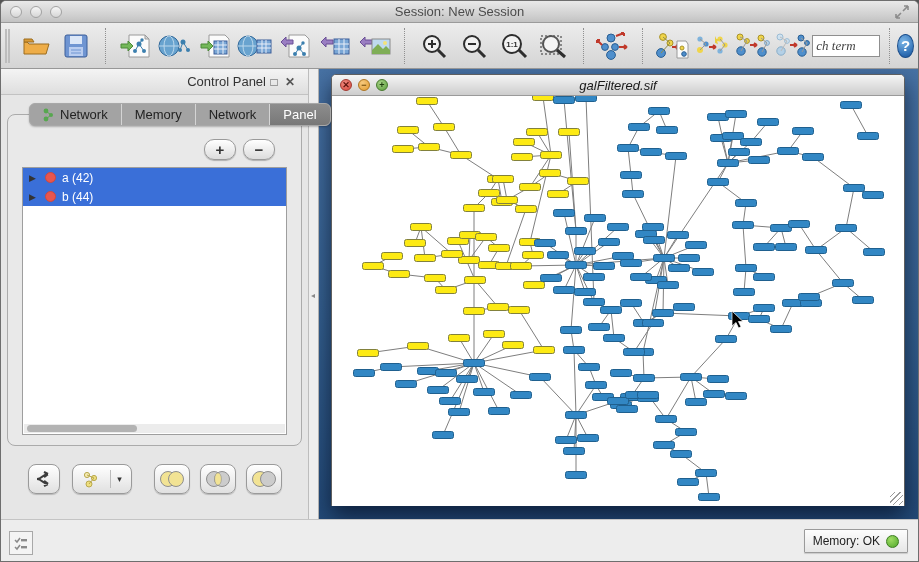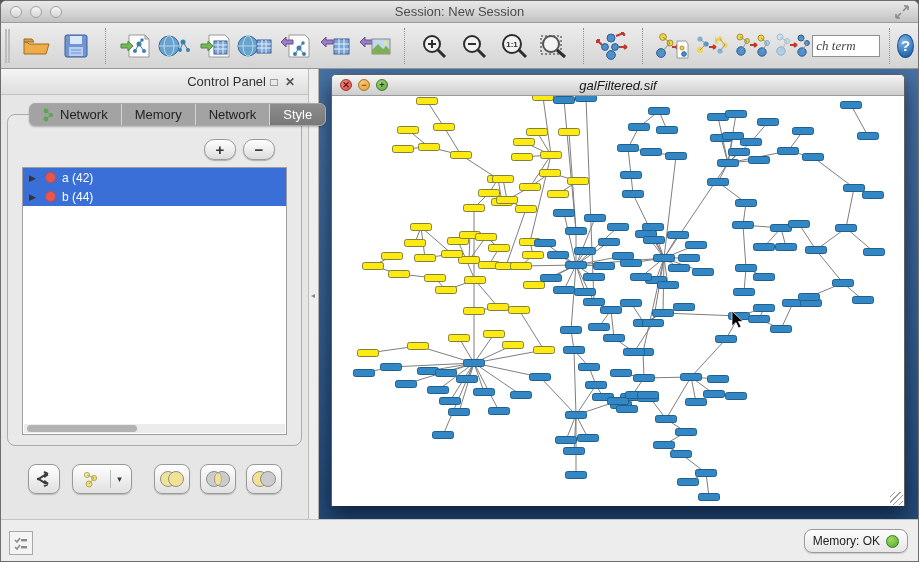--- a/index.html
+++ b/index.html
@@ -107,21 +107,21 @@
   .grip { position:absolute; right:1px; bottom:1px; width:13px; height:13px;
     background:repeating-linear-gradient(135deg, transparent 0 3px, #9a9a9a 3px 4px); }
 
   
   .statusbar { position:absolute; left:0; bottom:0; right:0; height:42px;
     background:#ededed; border-top:1px solid #c4c4c4; }
   .sb-left-btn { position:absolute; left:8px; top:11px; width:24px; height:24px;
     background:#f4f4f4; border:1px solid #a8a8a8; display:flex; align-items:center;
     justify-content:center; }
   .memory-btn { position:absolute; right:10px; top:9px; height:24px;
-    border:1px solid #9a9a9a; border-radius:8px;
+    border:1px solid #9a9a9a; border-radius:1px;
     background:linear-gradient(#fdfdfd,#e6e6e6); display:flex; align-items:center;
     gap:6px; padding:0 8px; font-size:12px; color:#222;
     box-shadow:0 1px 1px rgba(0,0,0,.15); }
   .mem-dot { width:13px; height:13px; border-radius:50%;
     background:radial-gradient(circle at 35% 30%,#9fdc63,#51a82c);
     border:1px solid #3c7d20; }
 </style>
 </head>
 <body>
 
@@ -352,21 +352,21 @@
         </svg>
         <span>Network</span>
       </div>
       <div class="tab">
         <span>Memory</span>
       </div>
       <div class="tab">
         <span>Network</span>
       </div>
       <div class="tab active">
-        <span>Style</span>
+        <span>Panel</span>
       </div>
     </div>
 
     <div class="cp-box">
       <div class="pm-row">
         <div class="pm-btn">
           <span>+</span>
         </div>
         <div class="pm-btn">
           <span>−</span>

